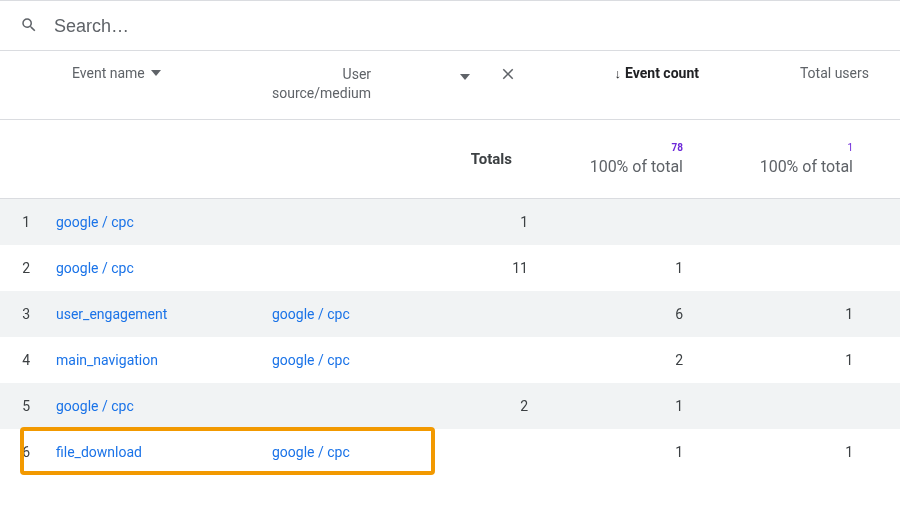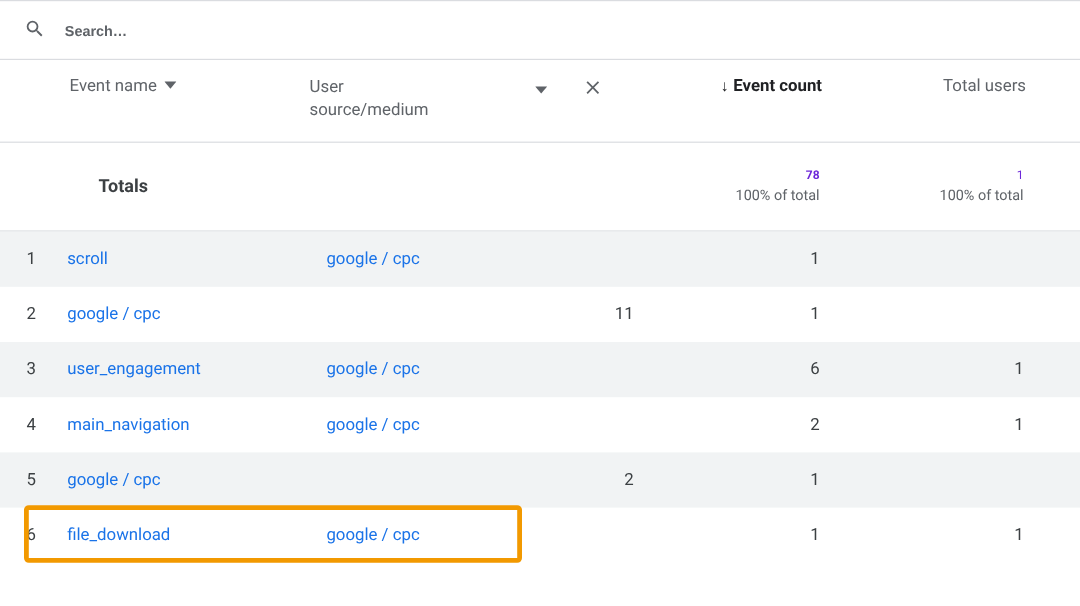--- a/index.html
+++ b/index.html
@@ -22,56 +22,58 @@
 
   
   .searchbar{
     display:flex;align-items:center;gap:14px;
     padding:14px 20px 12px 20px;
     border-top:1px solid var(--border);
     border-bottom:1px solid var(--border);
     color:var(--muted);
   }
   .search-input{
-    flex:1;border:none;outline:none;font-size:12px;
-    color:var(--text);background:transparent;font-weight:bold;
+    flex:1;border:none;outline:none;font-size:18px;
+    color:var(--text);background:transparent;
   }
   .search-input::placeholder{color:var(--muted)}
   .hdr{
     display:grid;
     grid-template-columns:56px 200px 216px 40px 195px 170px;
     align-items:flex-start;
-    padding:14px 0 16px 2px;
+    padding:14px 0 16px 16px;
     border-bottom:1px solid var(--border);
     color:var(--muted);
+    text-align:right;
   }
   .caret4{width:10px;height:10px}
   .caret4 path{fill:var(--muted)}
   .col-dim{display:flex;align-items:flex-start;gap:6px;cursor:pointer}
   .col-dim2{display:flex;align-items:flex-start;justify-content:space-between;cursor:pointer}
   .col-dim2 .lbl{line-height:1.35}
   .col-metric{display:flex;justify-content:flex-end;align-items:center;gap:4px;font-weight:400;padding-right:24px}
   .col-metric.active{color:#202124;font-weight:700}
   .close-btn{display:flex;align-items:center;justify-content:center;cursor:pointer;color:var(--muted)}
   .close-btn svg{width:18px;height:18px}
   .sort-arrow{font-size:13px}
 
   
   .totals{
     display:grid;
     grid-template-columns:56px 456px 195px 170px;
     align-items:center;
     padding:22px 0;
     border-bottom:1px solid var(--border);
+    text-align:right;
   }
   .totals .lbl{font-weight:700;font-size:15px;padding-left:26px}
   .mcell{display:flex;flex-direction:column;align-items:flex-end;padding-right:24px;gap:4px}
   .mcell .big{font-size:10px;color:#6d28d9}
   .mcell .big.bold{font-weight:700}
-  .mcell .sub{font-size:12px;color:var(--muted)}
+  .mcell .sub{font-size:16px;color:var(--muted)}
 
   
   .row{
     display:grid;
     grid-template-columns:56px 216px 240px 40px 155px 170px;
     align-items:center;
     height:46px;
     position:relative;
   }
   .row.alt{background:var(--row-alt)}
@@ -145,21 +147,20 @@
   </div>
   <div class="mcell">
     <span class="big">1</span>
     <span class="sub">100% of total</span>
   </div>
 </div>
 
 <div id="rows">
       <div class="row alt">
         <div class="idx">1</div>
-        <div class="link">scroll</div>
         <div class="link">google / cpc</div>
         <div></div>
         <div class="num">1</div>
       </div>
       <div class="row">
         <div class="idx">2</div>
         <div class="link">google / cpc</div>
         <div></div>
         <div class="num">11</div>
         <div class="num">1</div>

